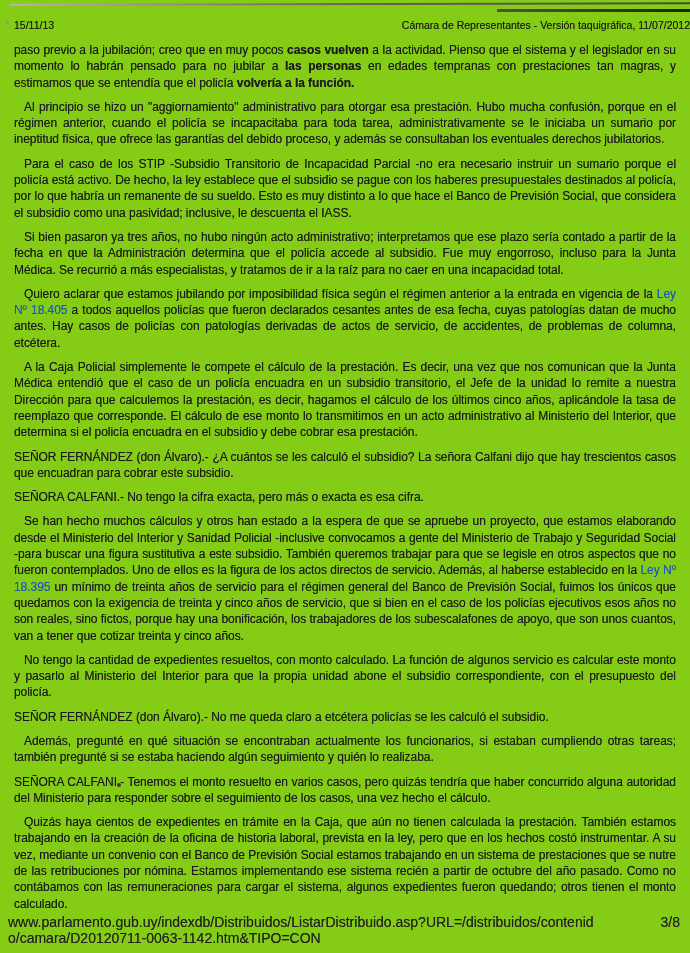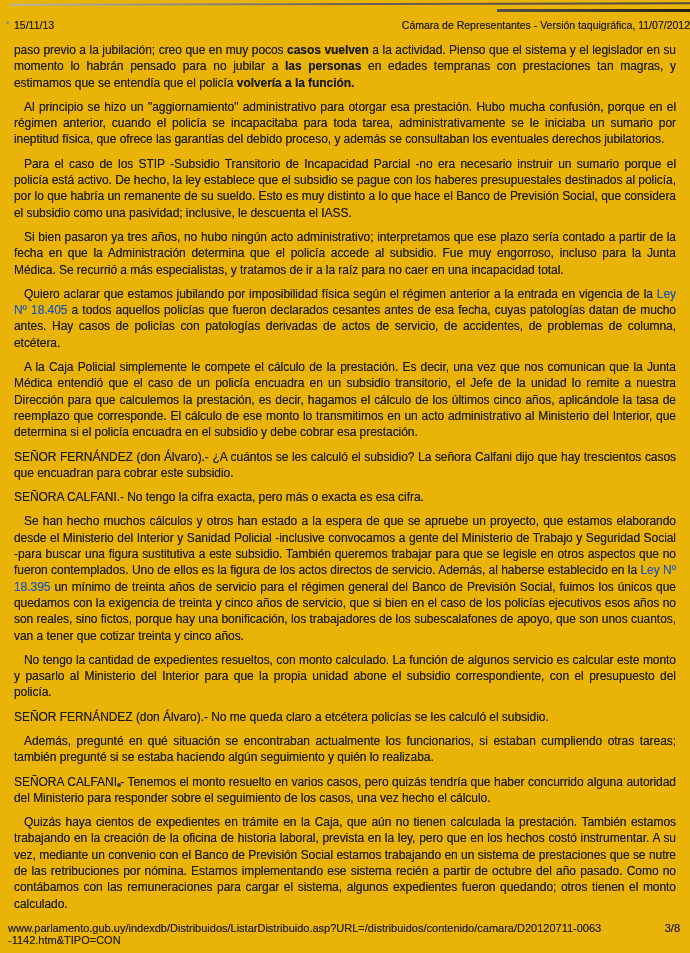--- a/index.html
+++ b/index.html
@@ -3,21 +3,21 @@
 <meta charset="utf-8">
 <style>
   html, body {
     margin: 0; padding: 0;
     background: #ffffff;
   }
   .page {
     position: relative;
     width: 690px;
     height: 953px;
-    background: #eab308;
+    background: #84cc16;
     overflow: hidden;
     font-family: "Liberation Sans", "DejaVu Sans", sans-serif;
     color: #1b1b1b;
   }
   
   .artifact-top-line {
     position: absolute; top: 3px; left: 10px; right: 0; height: 2px;
     background: linear-gradient(to right, #b9b3a8, #6a6258, #4e463c);
     transform: rotate(-0.12deg);
   }
@@ -67,21 +67,21 @@
     text-decoration: none;
     cursor: pointer;
     text-shadow: 0 0 0.45px rgba(29,85,187,0.55);
   }
   .footer {
     position: absolute;
     left: 8px; right: 10px; bottom: 7px;
     display: flex;
     justify-content: space-between;
     align-items: baseline;
-    font-size: 11px;
+    font-size: 14px;
     color: #23211f;
     text-shadow: 0 0 0.35px rgba(0,0,0,0.5);
     gap: 32px;
   }
   .footer .url { word-break: break-all; padding-right: 30px; }
 </style>
 </head>
 <body>
 
 <div class="page">

